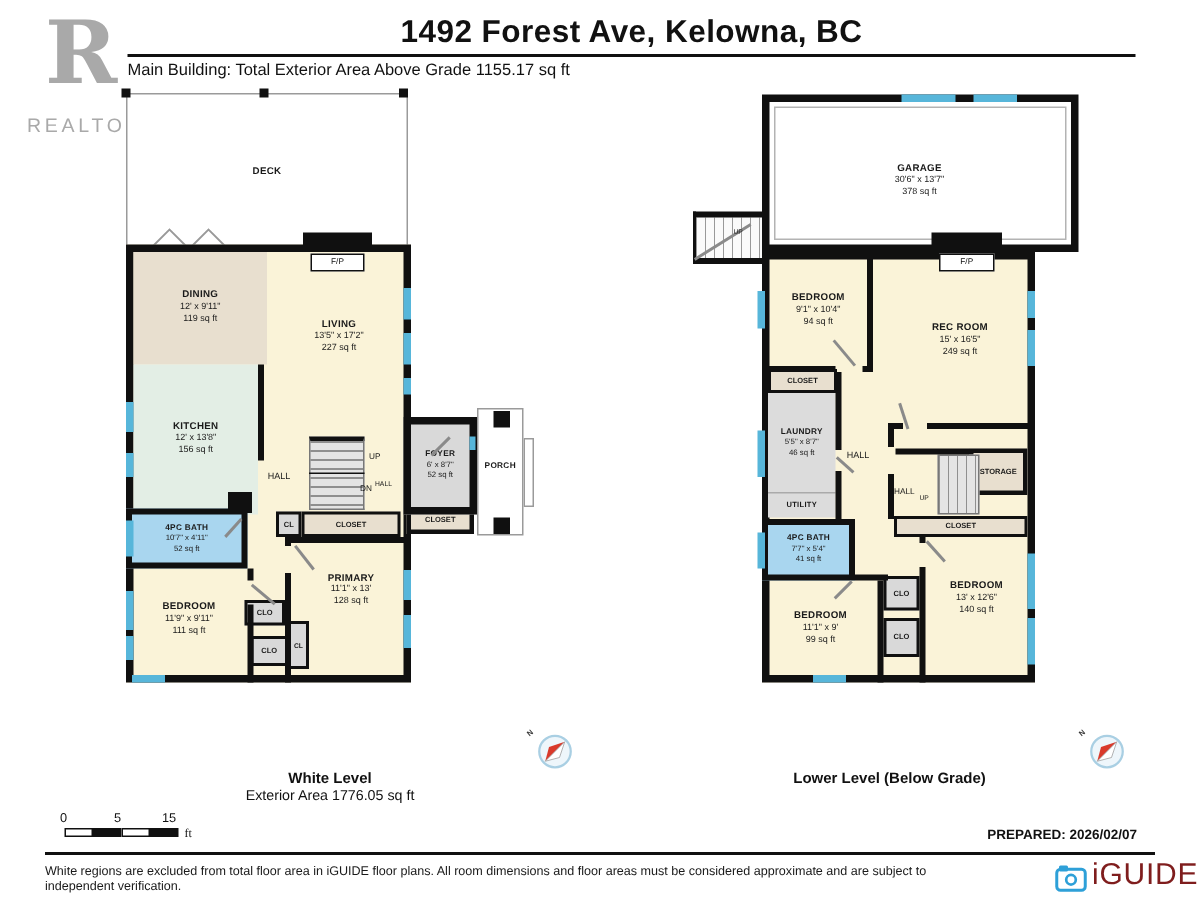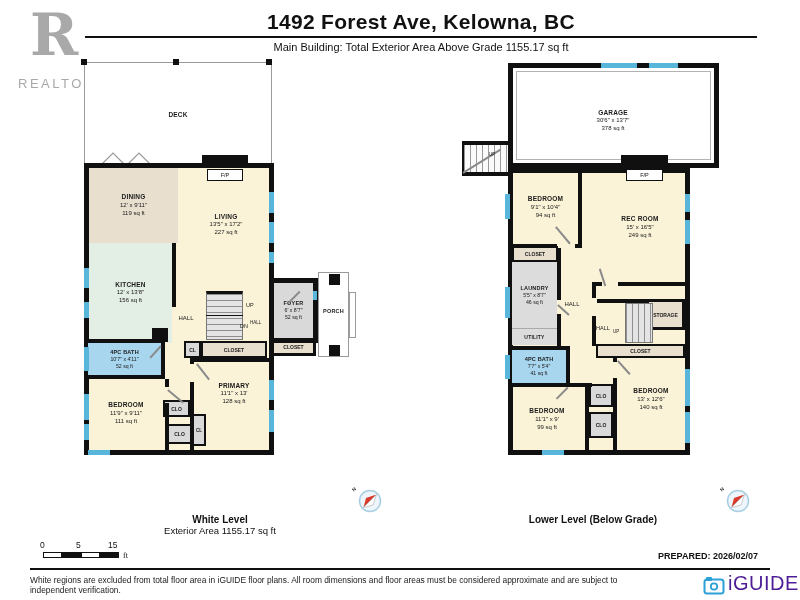--- a/index.html
+++ b/index.html
@@ -30,35 +30,35 @@
   .garStairs { position:absolute; background:#fafafa;
              background-image:repeating-linear-gradient(to right,#999 0 1px,transparent 1px 6px);
              border-top:4px solid #101010; border-bottom:4px solid #101010; border-left:2px solid #101010; }
   .closetBox { position:absolute; border:2px solid #101010; display:flex; align-items:center; justify-content:center; }
   .tan  { background:#e8dfcf; }
   .gray { background:#d9d9d9; }
   .mint { background:#e3eee5; }
   .bathB{ background:#a9d6ef; }
   .cream{ background:#faf3d8; }
   .header-title { position:absolute; left:85px; top:10px; width:672px; text-align:center; font-size:21px; font-weight:700; letter-spacing:.3px; }
-  .header-sub   { position:absolute; left:85px; top:41px; width:672px; text-align:center; font-size:11px; }
+  .header-sub   { position:absolute; left:85px; top:41px; width:672px; font-size:11px; }
   .cap { position:absolute; width:200px; text-align:center; }
   .cap .c1 { font-size:10px; font-weight:700; }
   .cap .c2 { font-size:9.5px; }
   .realtor-r { position:absolute; left:30px; top:4px; font-family:"DejaVu Serif", serif; font-size:58px; font-weight:700; color:#a9a9a9; line-height:1.1; }
   .realtor-word { position:absolute; left:18px; top:76px; font-size:13px; letter-spacing:2.5px; color:#a9a9a9; }
   .fpbox { position:absolute; border:1.5px solid #101010; background:#fff; display:flex; align-items:center; justify-content:center; font-size:5.5px; }
   .scale-num { position:absolute; font-size:8.5px; }
   .scale-bar { position:absolute; left:43px; top:552px; height:6px; display:flex; }
   .scale-bar span { display:block; width:19px; height:6px; }
   .sb-w { background:#fff; border:1px solid #101010; }
   .sb-b { background:#101010; }
   .prepared { position:absolute; left:560px; top:551px; width:198px; text-align:right; font-size:9px; font-weight:700; }
   .disclaimer { position:absolute; left:30px; top:575px; width:620px; font-size:8.4px; color:#1a1a1a; }
-  .iguide-text { position:absolute; left:728px; top:572px; font-size:20px; color:#4c1d95; letter-spacing:.5px; }
+  .iguide-text { position:absolute; left:728px; top:572px; font-size:20px; color:#7f1d1d; letter-spacing:.5px; }
   .compassN { position:absolute; font-size:5px; font-weight:700; color:#333; transform:rotate(-40deg); }
 </style>
 </head>
 <body>
 
 <div class="header-title">1492 Forest Ave, Kelowna, BC</div>
 <div class="w" style="left:85px;top:36px;width:672px;height:2px;"></div>
 <div class="header-sub">Main Building: Total Exterior Area Above Grade 1155.17 sq ft</div>
 
 <div>
@@ -176,21 +176,21 @@
 <div class="win" style="left:269px;top:410px;width:5px;height:22px;"></div>
 <div class="win" style="left:313px;top:291px;width:4px;height:9px;"></div>
 
 <div class="dg" style="left:168px;top:389px;width:20px;transform:rotate(40deg);"></div>
 <div class="dg" style="left:197px;top:363px;width:20px;transform:rotate(52deg);"></div>
 <div class="dg" style="left:150px;top:357px;width:16px;transform:rotate(-48deg);"></div>
 <div class="dg" style="left:300px;top:291px;width:17px;transform:rotate(135deg);"></div>
 
 <div class="cap" style="left:120px;top:514px;">
   <div class="c1">White Level</div>
-  <div class="c2">Exterior Area 1155.17 sq ft</div>
+  <div class="c2">Exterior Area 1776.05 sq ft</div>
 </div>
 <svg class="abs" style="left:358px;top:489px;" width="24" height="24" viewBox="0 0 24 24">
   <circle cx="12" cy="12" r="10.5" fill="#eef6fb" stroke="#a9cfe3" stroke-width="1.5"></circle>
   <polygon points="18.5,5.5 5.5,18.5 8,9" fill="#d93a2b"></polygon>
   <polygon points="18.5,5.5 5.5,18.5 15,16 " fill="#fff" stroke="#999" stroke-width="0.5"></polygon>
 </svg>
 <span class="compassN" style="left:352px;top:486px;">N</span>
 
 <div class="outline" style="left:508px;top:63px;width:211px;height:105px;background:#fff;">
   <div style="position:absolute;inset:3px;border:1px solid #b3b3b3;"></div>

